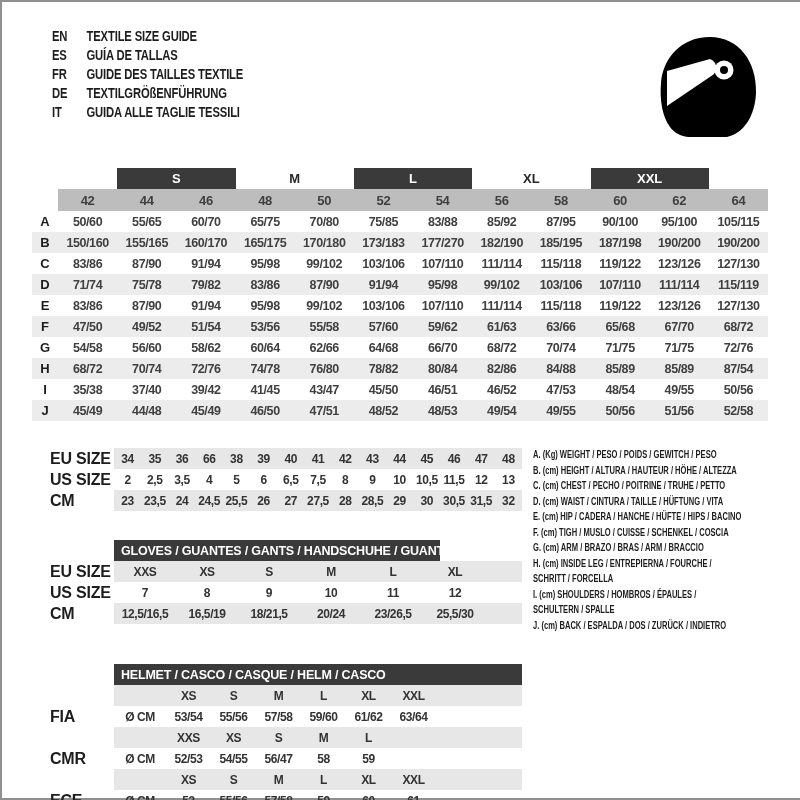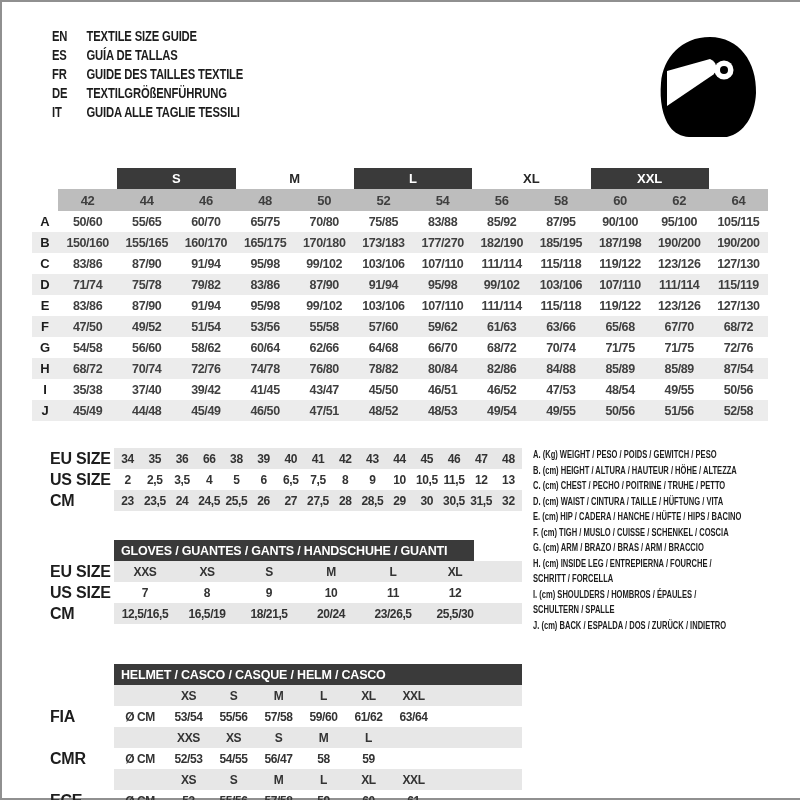--- a/index.html
+++ b/index.html
@@ -37,21 +37,21 @@
   .subtable{position:absolute;left:48px;width:472px;}
   .shoes-table{top:446px;}
   .gloves-table{top:538px;}
   .helmet-table{top:662px;text-align:center;}
   .srow{display:grid;grid-template-columns:64px 408px;height:21px;}
   .gutter{display:flex;align-items:center;font-weight:700;font-size:16px;color:#1d1d1d;
           letter-spacing:-0.2px;white-space:nowrap;}
   .titlebar{background:#3a3a3a;color:#ffffff;font-weight:700;font-size:12.5px;
             display:flex;align-items:center;padding-left:7px;letter-spacing:-0.2px;
             white-space:nowrap;box-sizing:border-box;}
-  .titlebar.short{width:360px;}
+  .titlebar.short{width:326px;}
   .content{display:grid;}
   .content.shaded{background:#e7e7e7;}
   .shoes-content{grid-template-columns:repeat(15,1fr);}
   .gloves-content{grid-template-columns:repeat(6,62px) 1fr;}
   .helmet-content{grid-template-columns:52px repeat(6,45px) 1fr;}
   .scell{display:flex;align-items:center;justify-content:center;font-weight:700;
          font-size:12px;color:#333333;letter-spacing:-0.4px;white-space:nowrap;}
 
   
   .legend{position:absolute;left:531px;top:445px;width:340px;

